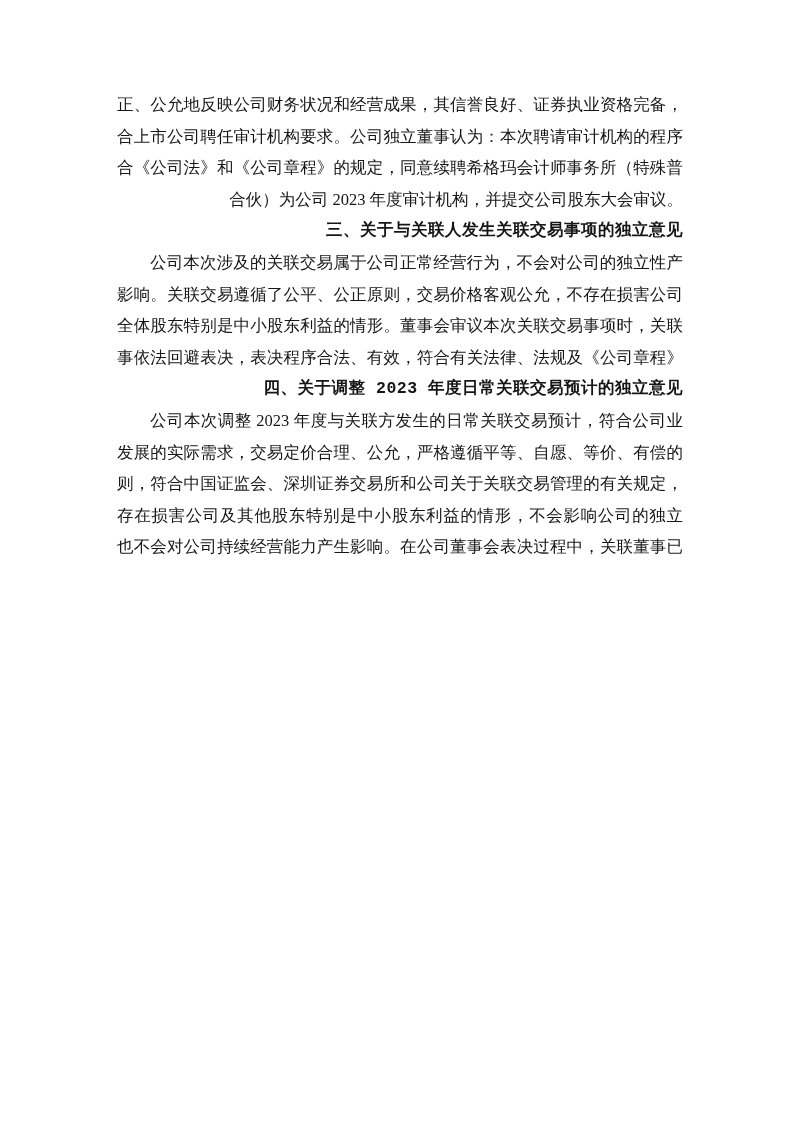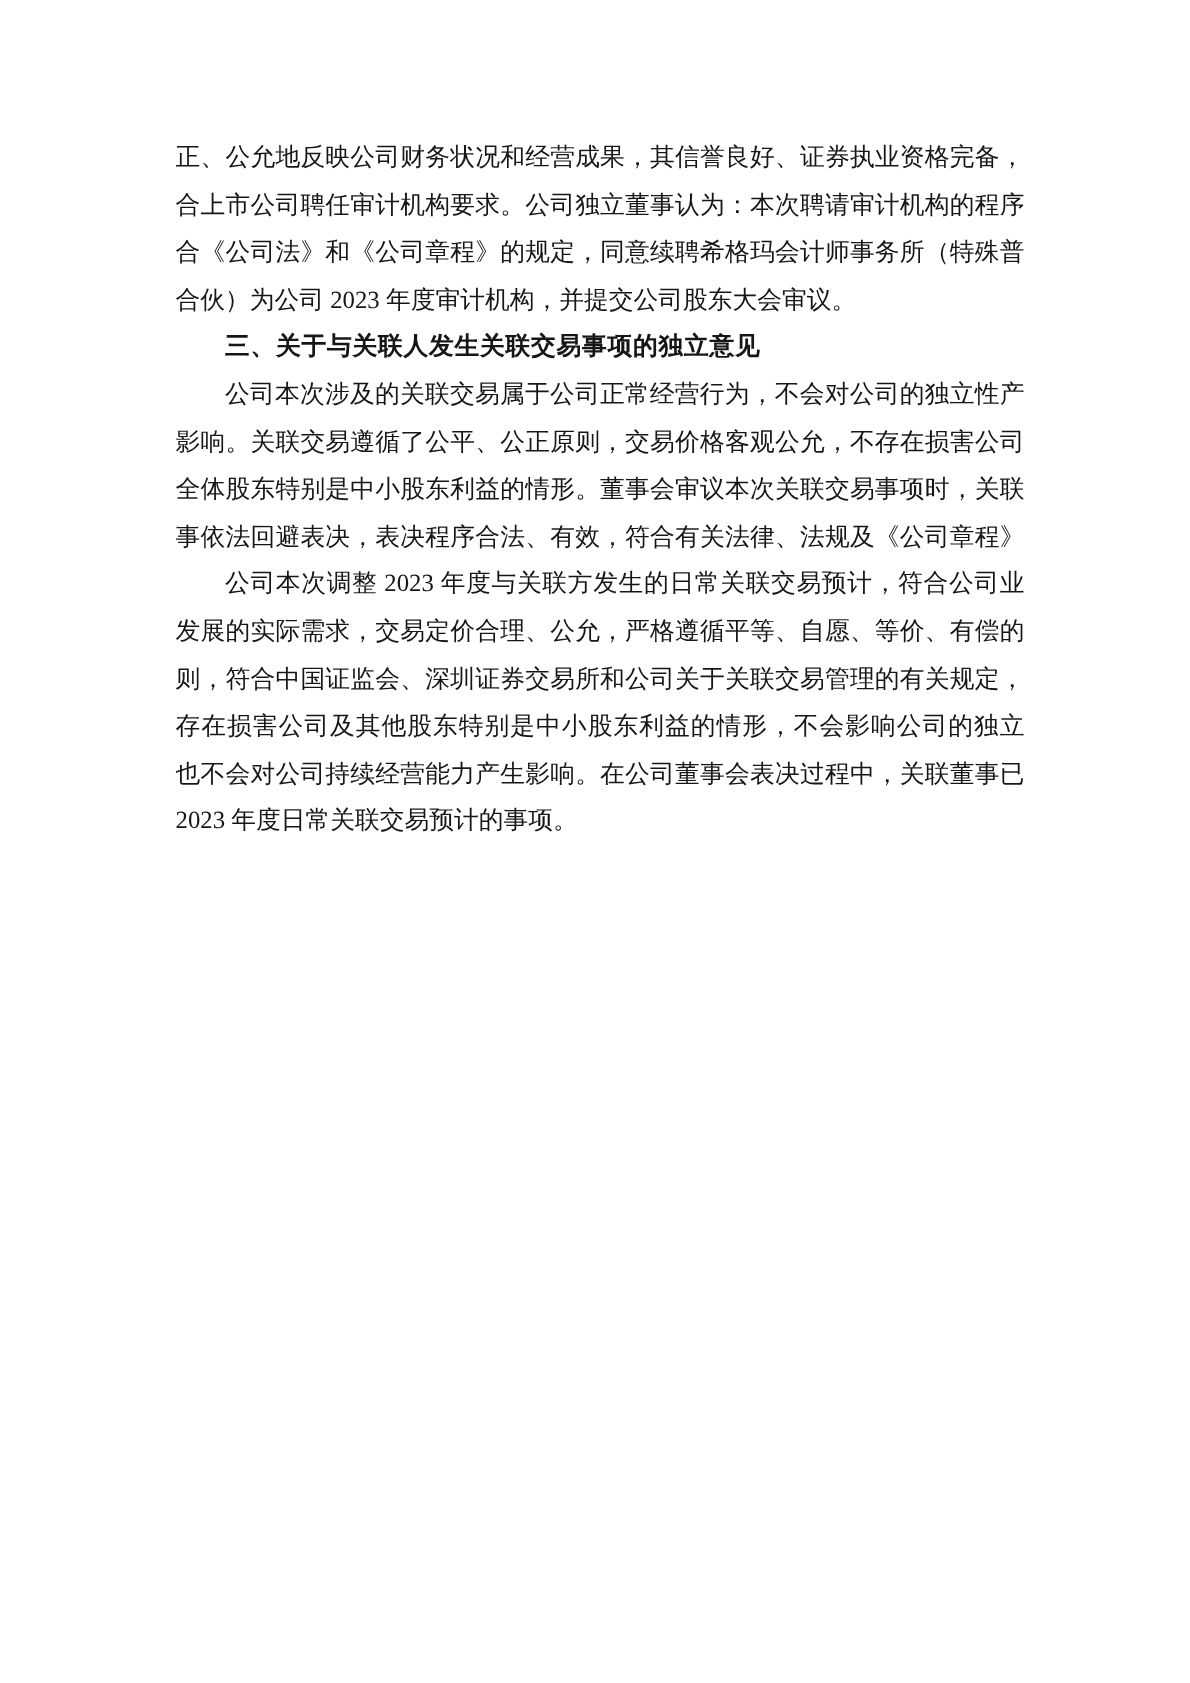--- a/index.html
+++ b/index.html
@@ -19,54 +19,54 @@
     left: 117px;
     top: 89px;
     width: 566px;
   }
   .line {
     font-family: "Liberation Serif", "DejaVu Serif", serif;
     font-size: 16.5px;
     line-height: 31.6px;
     height: 31.6px;
     color: var(--text, #161616);
-    text-align: left;
+    text-align: right;
     white-space: normal;
     overflow: hidden;
   }
   
   .line.full {
     text-align: justify;
     text-align-last: justify;
   }
   
   .line.indent {
     text-indent: 33px;
   }
   
   .line.heading {
     font-weight: 700;
-    font-family: Liberation Serif, serif;
+    font-family: Liberation Mono, monospace;
     letter-spacing: 0.5px;
   }
 </style>
 </head>
 <body>
 
 <div class="page">
   <div class="content" id="document-body">
       <div class="line full">正、公允地反映公司财务状况和经营成果，其信誉良好、证券执业资格完备，符</div>
       <div class="line full">合上市公司聘任审计机构要求。公司独立董事认为：本次聘请审计机构的程序符</div>
       <div class="line full">合《公司法》和《公司章程》的规定，同意续聘希格玛会计师事务所（特殊普通</div>
       <div class="line">合伙）为公司 2023 年度审计机构，并提交公司股东大会审议。</div>
       <div class="line heading indent">三、关于与关联人发生关联交易事项的独立意见</div>
       <div class="line indent full">公司本次涉及的关联交易属于公司正常经营行为，不会对公司的独立性产生</div>
       <div class="line full">影响。关联交易遵循了公平、公正原则，交易价格客观公允，不存在损害公司及</div>
       <div class="line full">全体股东特别是中小股东利益的情形。董事会审议本次关联交易事项时，关联董</div>
       <div class="line full">事依法回避表决，表决程序合法、有效，符合有关法律、法规及《公司章程》的</div>
+      <div class="line heading indent">四、关于调整 2023 年度日常关联交易预计的独立意见</div>
       <div class="line indent full">公司本次调整 2023 年度与关联方发生的日常关联交易预计，符合公司业务</div>
       <div class="line full">发展的实际需求，交易定价合理、公允，严格遵循平等、自愿、等价、有偿的原</div>
       <div class="line full">则，符合中国证监会、深圳证券交易所和公司关于关联交易管理的有关规定，不</div>
       <div class="line full">存在损害公司及其他股东特别是中小股东利益的情形，不会影响公司的独立性，</div>
       <div class="line full">也不会对公司持续经营能力产生影响。在公司董事会表决过程中，关联董事已依</div>
-      <div class="line">2023 年度日常关联交易预计的事项。</div>
     </div>
 </div>
 
 </body></html>

